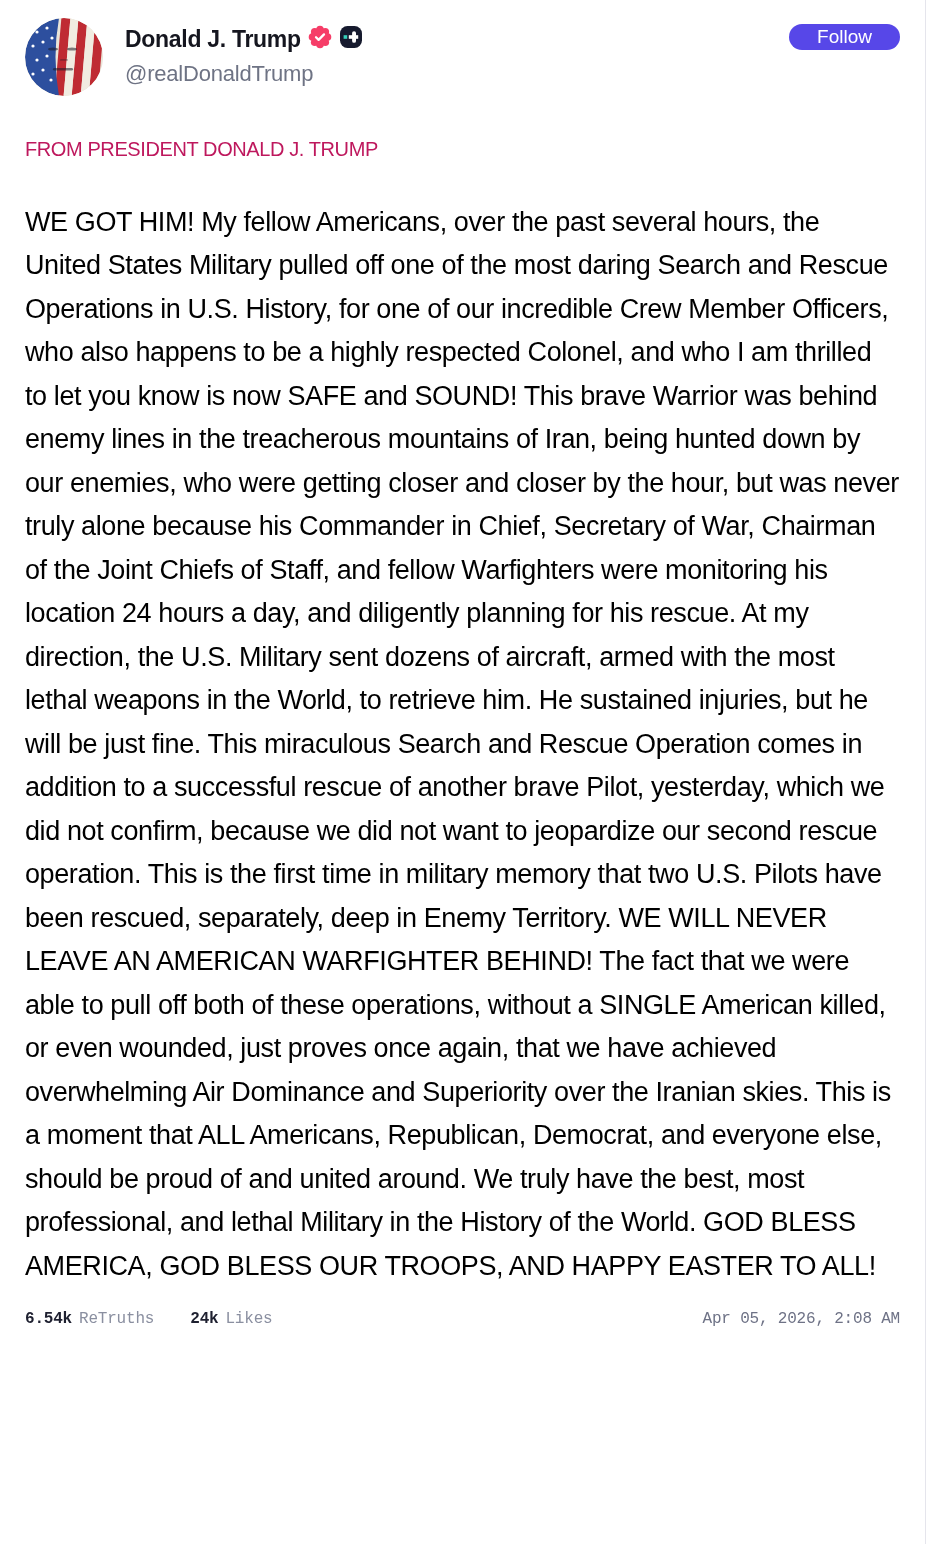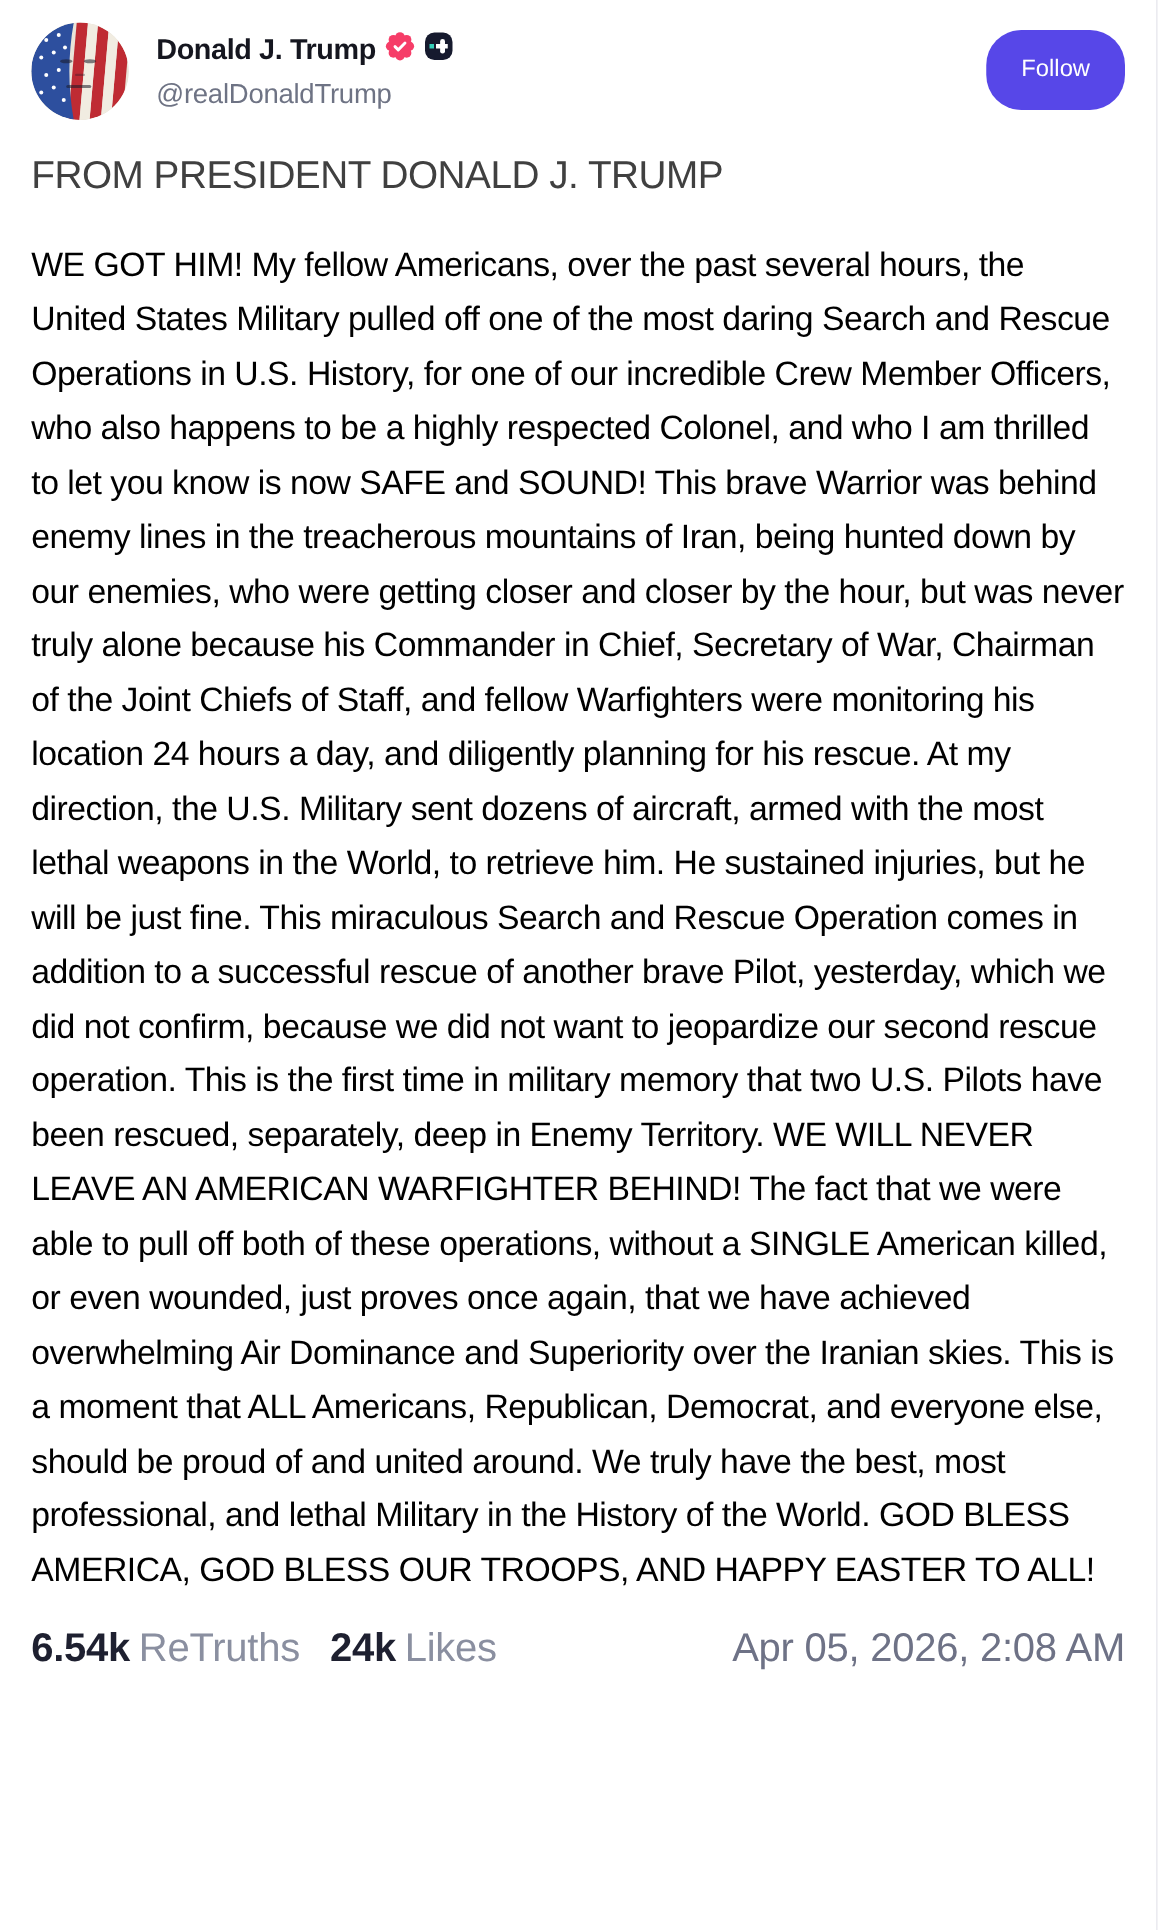--- a/index.html
+++ b/index.html
@@ -59,56 +59,57 @@
     cursor: pointer;
   }
   .follow-btn {
     margin-left: auto;
     margin-top: 6px;
     flex: 0 0 auto;
     background: #5747e8;
     color: #ffffff;
     border: none;
     border-radius: 28px;
-    padding: 21px 28px;
+    padding: 2px 28px;
     font-size: 19px;
     font-family: "Liberation Sans", sans-serif;
     cursor: pointer;
   }
 
   
   .post-title {
-    margin-top: 22px;
-    font-size: 31px;
+    margin-top: 32px;
+    font-size: 20px;
     line-height: 43.5px;
     letter-spacing: -0.4px;
-    color: #404040;
+    color: #be185d;
     font-weight: 400;
   }
   .post-text {
     margin-top: 29px;
     font-size: 27px;
     line-height: 43.5px;
     letter-spacing: -0.4px;
     color: #000000;
     font-weight: 400;
   }
 
   
   .post-footer {
     margin-top: 22px;
     display: flex;
     align-items: flex-end;
     justify-content: space-between;
-    font-size: 32px;
+    font-size: 16px;
     letter-spacing: -0.2px;
+    font-family: Liberation Mono, monospace;
   }
   .stats { display: flex; align-items: baseline; cursor: default; }
   .stat-group { cursor: pointer; }
-  .stat-group.likes { margin-left: 24px; }
+  .stat-group.likes { margin-left: 36px; }
   .stat-count { font-weight: 700; color: #1e2030; }
   .stat-label { color: #8a8fa0; margin-left: 7px; }
   .timestamp { color: #6e7286; cursor: pointer; }
 </style>
 </head>
 <body>
 
 <div class="page">
 
   <div class="post-header">

